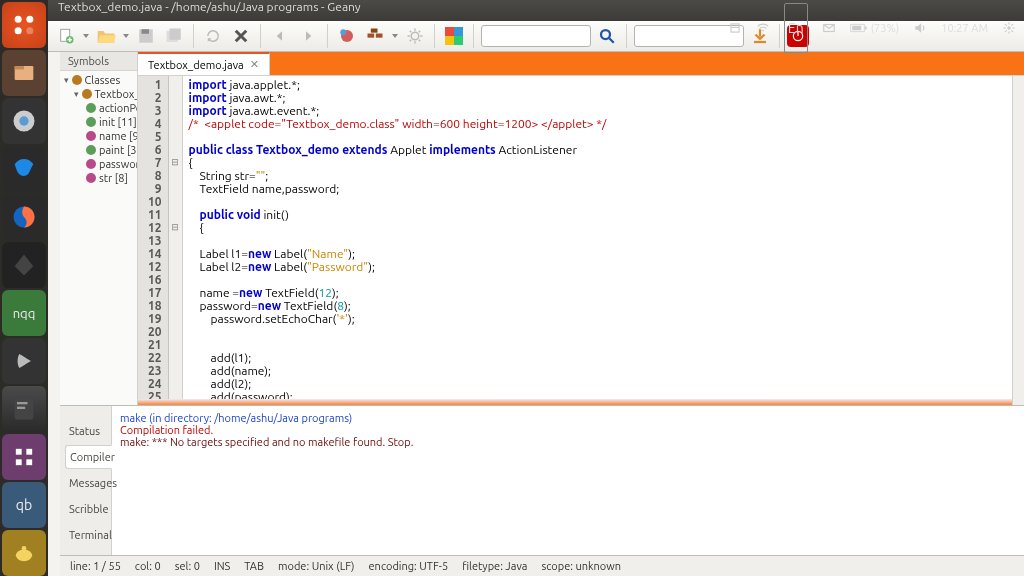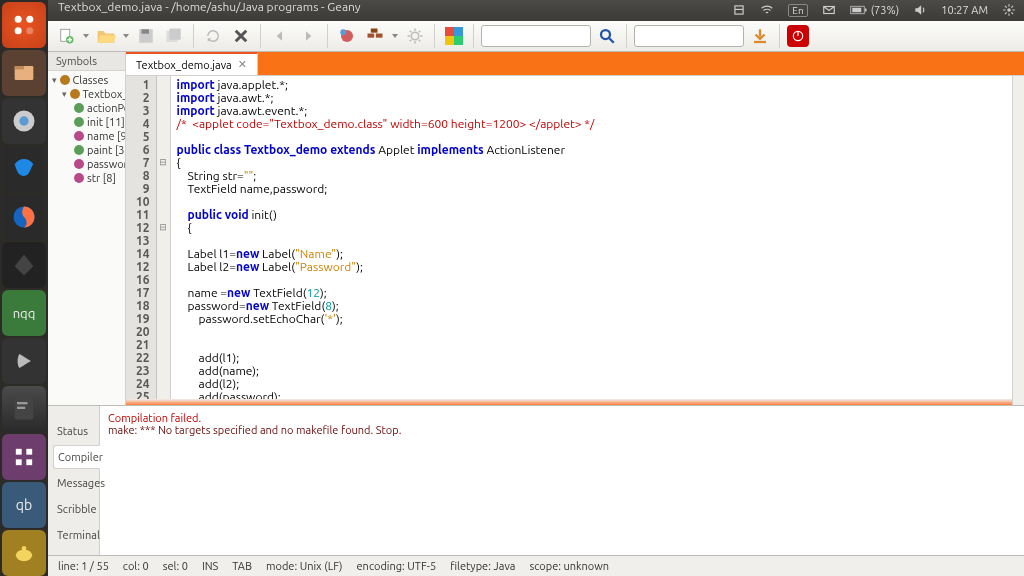--- a/index.html
+++ b/index.html
@@ -10,21 +10,21 @@
 .launcher-icon svg { width: 28px; height: 28px; }
 .main-area { flex: 1; display: flex; flex-direction: column; }
 .titlebar { height: 24px; background: linear-gradient(#4b4a46, #3c3b37); color: #ddd; display: flex; align-items: flex-start; font-size: 12px; padding: 0 10px; }
 .title-controls { position: absolute; right: 8px; top: 3px; display: flex; gap: 14px; font-size: 11px; color: #ddd; align-items: center; }
 .title-controls span, .title-controls svg { cursor: pointer; }
 .toolbar { height: 34px; background: linear-gradient(#fdfdfb, #ecebe7); border-bottom: 1px solid #bdbcb8; display: flex; align-items: center; padding: 0 6px; gap: 4px; }
 .tb-btn { width: 24px; height: 24px; display: flex; align-items: center; justify-content: center; border-radius: 3px; cursor: pointer; }
 .tb-sep { width: 1px; height: 24px; background: #d2d0cc; margin: 0 3px; }
 .tb-search { width: 110px; height: 22px; border: 1px solid #b5b3ae; background: #fff; border-radius: 3px; font-size: 11px; padding: 0 5px; }
 .tb-power { background: #cc0000; border-radius: 4px; width: 22px; height: 22px; display:flex; align-items:center; justify-content:center;}
-.workspace { flex: 1; display: flex; flex-direction: column; background: #f4f3f0; }
+.workspace { flex: 1; display: flex; flex-direction: column; background: #f4f3f0; padding-left: 12px; }
 .upper { flex: 1; display: flex; min-height: 0; }
 .symbols-pane { width: 78px; background: #fafaf8; border-right: 1px solid #d2d0cc; display: flex; flex-direction: column; font-size: 11px; }
 .symbols-header { background: #e8e7e3; padding: 3px 8px; border-bottom: 1px solid #d5d3cf; color: #4a4946; }
 .symbols-tree { padding: 2px 0; font-size: 11px; white-space: nowrap; overflow: hidden; }
 .tree-item { padding: 1px 0 1px 4px; color: #333; display: flex; align-items: center; gap: 3px; cursor: pointer; }
 .tree-item.indent1 { padding-left: 14px; }
 .tree-item.indent2 { padding-left: 26px; }
 .tree-toggle { font-size: 9px; color: #666; }
 .tree-ico { width: 10px; height: 10px; border-radius: 2px; display: inline-block; flex-shrink: 0; }
 .ico-class { background: #b87a1e; border-radius: 50%; }
@@ -130,21 +130,21 @@
   <div class="titlebar">
     <span>Textbox_demo.java - /home/ashu/Java programs - Geany</span>
     <div class="title-controls">
       <svg width="14" height="14" viewBox="0 0 24 24">
           <rect x="5" y="5" width="14" height="14" fill="none" stroke="#ccc" stroke-width="2"></rect>
           <path d="M5 11h14" stroke="#ccc" stroke-width="2"></path>
         </svg>
       <svg width="14" height="14" viewBox="0 0 24 24">
           <path d="M3 9c5-5 13-5 18 0M6 13c3-3 9-3 12 0M10 17c1-1 3-1 4 0" stroke="#ccc" fill="none" stroke-width="2"></path>
         </svg>
-      <span style="border:1px solid #888;padding:0 3px;border-radius:2px;font-size:10px">En</span>
+      <span style="border:1px solid #888;padding:16px 3px;border-radius:2px;font-size:14px">En</span>
       <svg width="14" height="14" viewBox="0 0 24 24">
           <rect x="3" y="6" width="18" height="12" fill="none" stroke="#ccc" stroke-width="2"></rect>
           <path d="M3 6l9 7 9-7" stroke="#ccc" fill="none" stroke-width="2"></path>
         </svg>
       <span style="display:flex;align-items:center;gap:3px">
           <svg width="18" height="10" viewBox="0 0 24 12">
             <rect x="1" y="1" width="18" height="10" fill="none" stroke="#ccc"></rect>
             <rect x="20" y="4" width="2" height="4" fill="#ccc"></rect>
             <rect x="3" y="3" width="12" height="6" fill="#ccc"></rect>
           </svg>
@@ -362,20 +362,21 @@
 
     <div class="lower">
       <div class="msg-tabs" id="msg-tabs">
           <div class="msg-tab">Status</div>
           <div class="msg-tab active">Compiler</div>
           <div class="msg-tab">Messages</div>
           <div class="msg-tab">Scribble</div>
           <div class="msg-tab">Terminal</div>
         </div>
       <div class="msg-output" id="msg-output">
+          <div class="msg-line blue">make (in directory: /home/ashu/Java programs)</div>
           <div class="msg-line red">Compilation failed.</div>
           <div class="msg-line dark">make: *** No targets specified and no makefile found.  Stop.</div>
         </div>
     </div>
 
     <div class="statusbar">
       <span>line: 1 / 55</span>
       <span>col: 0</span>
       <span>sel: 0</span>
       <span>INS</span>

